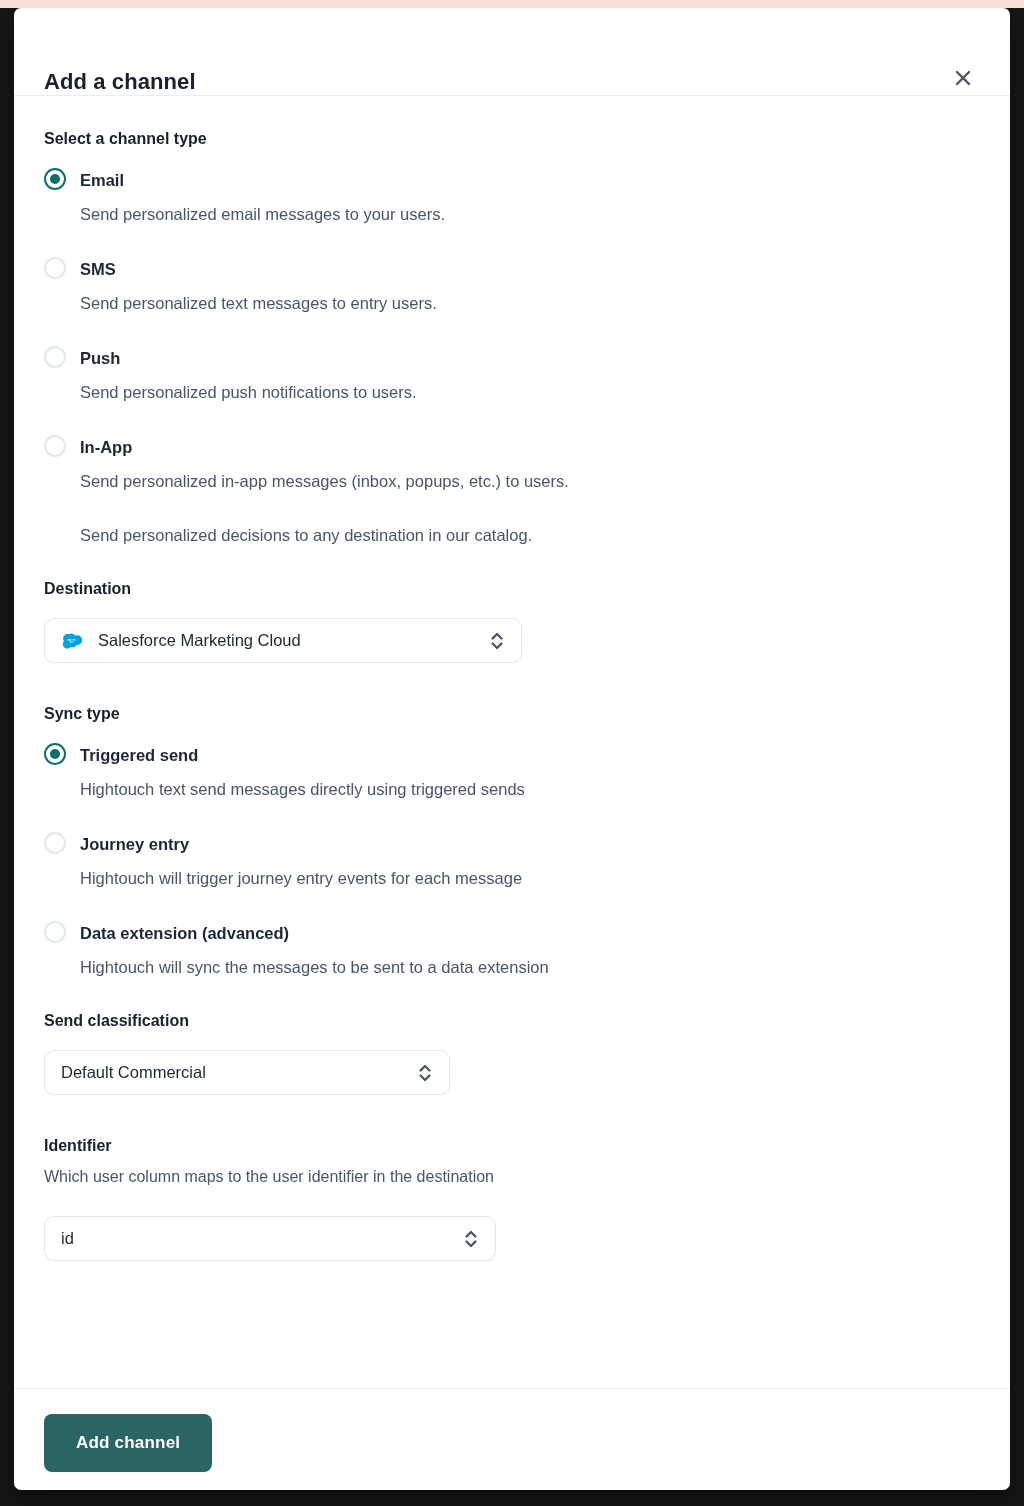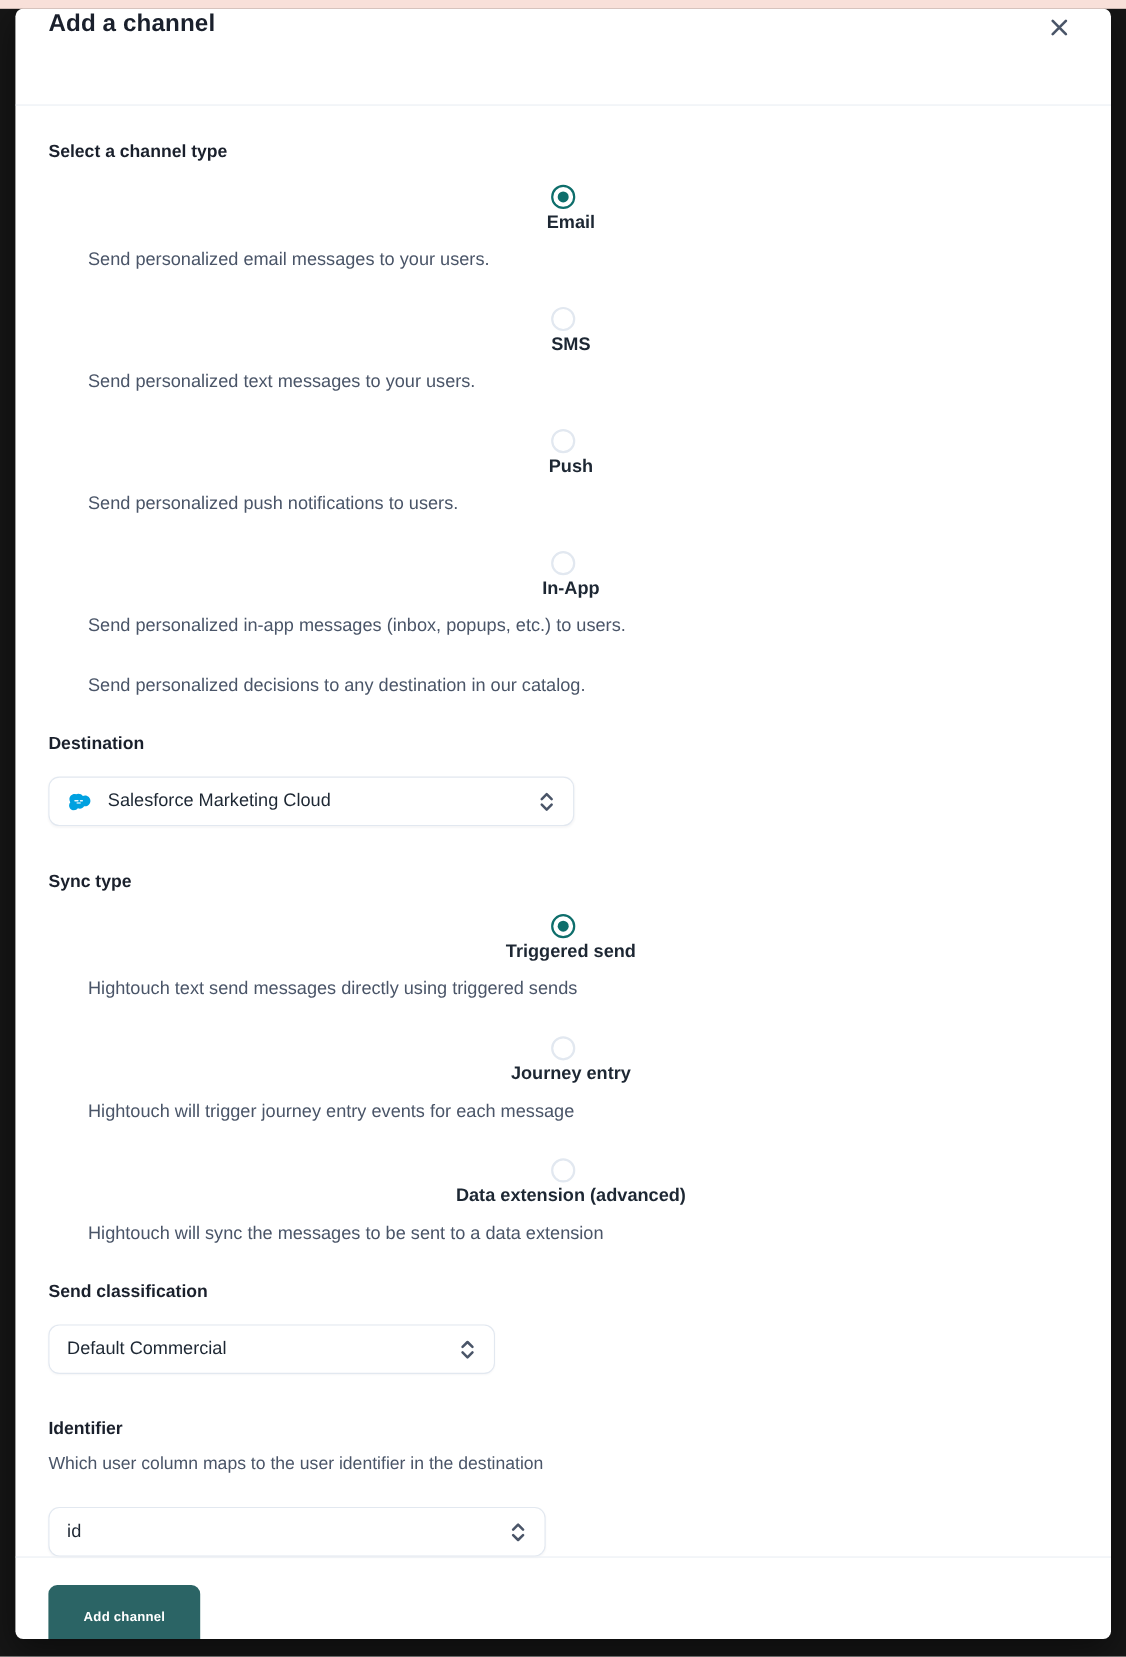--- a/index.html
+++ b/index.html
@@ -19,42 +19,42 @@
     left: 14px; right: 14px; top: 8px; bottom: 16px;
     background: #ffffff;
     border-radius: 7px;
     box-shadow: 0 10px 30px rgba(0,0,0,.45);
     display: flex; flex-direction: column;
     overflow: hidden;
     z-index: 2;
   }
   .modal-header {
     flex: 0 0 88px;
-    display: flex; align-items: flex-start; justify-content: space-between;
+    display: flex; align-items: flex-end; justify-content: space-between;
     padding: 0 30px;
     border-bottom: 1px solid #e9eef3;
   }
   .modal-title {
     font-size: 22px; font-weight: 700; color: #1a202c; letter-spacing: .1px;
   }
   .close-btn {
     width: 34px; height: 34px; border: none; background: transparent;
     display: flex; align-items: center; justify-content: center;
     cursor: pointer; border-radius: 6px;
   }
   .modal-body {
     flex: 1 1 auto;
     padding: 32px 30px 0 30px;
   }
   .section-label {
     font-size: 16px; font-weight: 700; color: #1a202c; line-height: 22px;
   }
   .radio-group { margin-top: 18px; }
   .radio-option { margin-bottom: 32px; }
-  .radio-row { display: flex; align-items: center; flex-direction: column; }
+  .radio-row { display: flex; align-items: flex-start; }
   .radio-circle {
     width: 22px; height: 22px; border-radius: 50%;
     border: 2px solid #e2e8f0; background: #fff;
     flex: 0 0 22px;
     position: relative;
     cursor: pointer;
   }
   .radio-circle.checked { border-color: #0e6e6b; }
   .radio-circle.checked::after {
     content: ""; position: absolute; left: 50%; top: 50%;
@@ -97,21 +97,21 @@
     border-top: 1px solid #e9eef3;
     padding: 25px 30px 18px 30px;
   }
   .submit-btn {
     display: inline-block;
     background: #2b6465;
     color: #ffffff;
     border: none;
     border-radius: 8px;
     font-family: "Liberation Sans", sans-serif;
-    font-size: 12px; font-weight: 700;
+    font-size: 17px; font-weight: 700;
     padding: 0 32px;
     height: 58px;
     line-height: 58px;
     cursor: pointer;
     letter-spacing: .2px;
   }
 </style>
 </head>
 <body>
 
@@ -142,21 +142,21 @@
           <span class="radio-label">Email</span>
         </div>
         <div class="radio-desc">Send personalized email messages to your users.</div>
       </div>
 
       <div class="radio-option">
         <div class="radio-row">
           <span class="radio-circle"></span>
           <span class="radio-label">SMS</span>
         </div>
-        <div class="radio-desc">Send personalized text messages to your users.</div>
+        <div class="radio-desc">Send personalized text messages to entry users.</div>
       </div>
 
       <div class="radio-option">
         <div class="radio-row">
           <span class="radio-circle"></span>
           <span class="radio-label">Push</span>
         </div>
         <div class="radio-desc">Send personalized push notifications to users.</div>
       </div>
 

